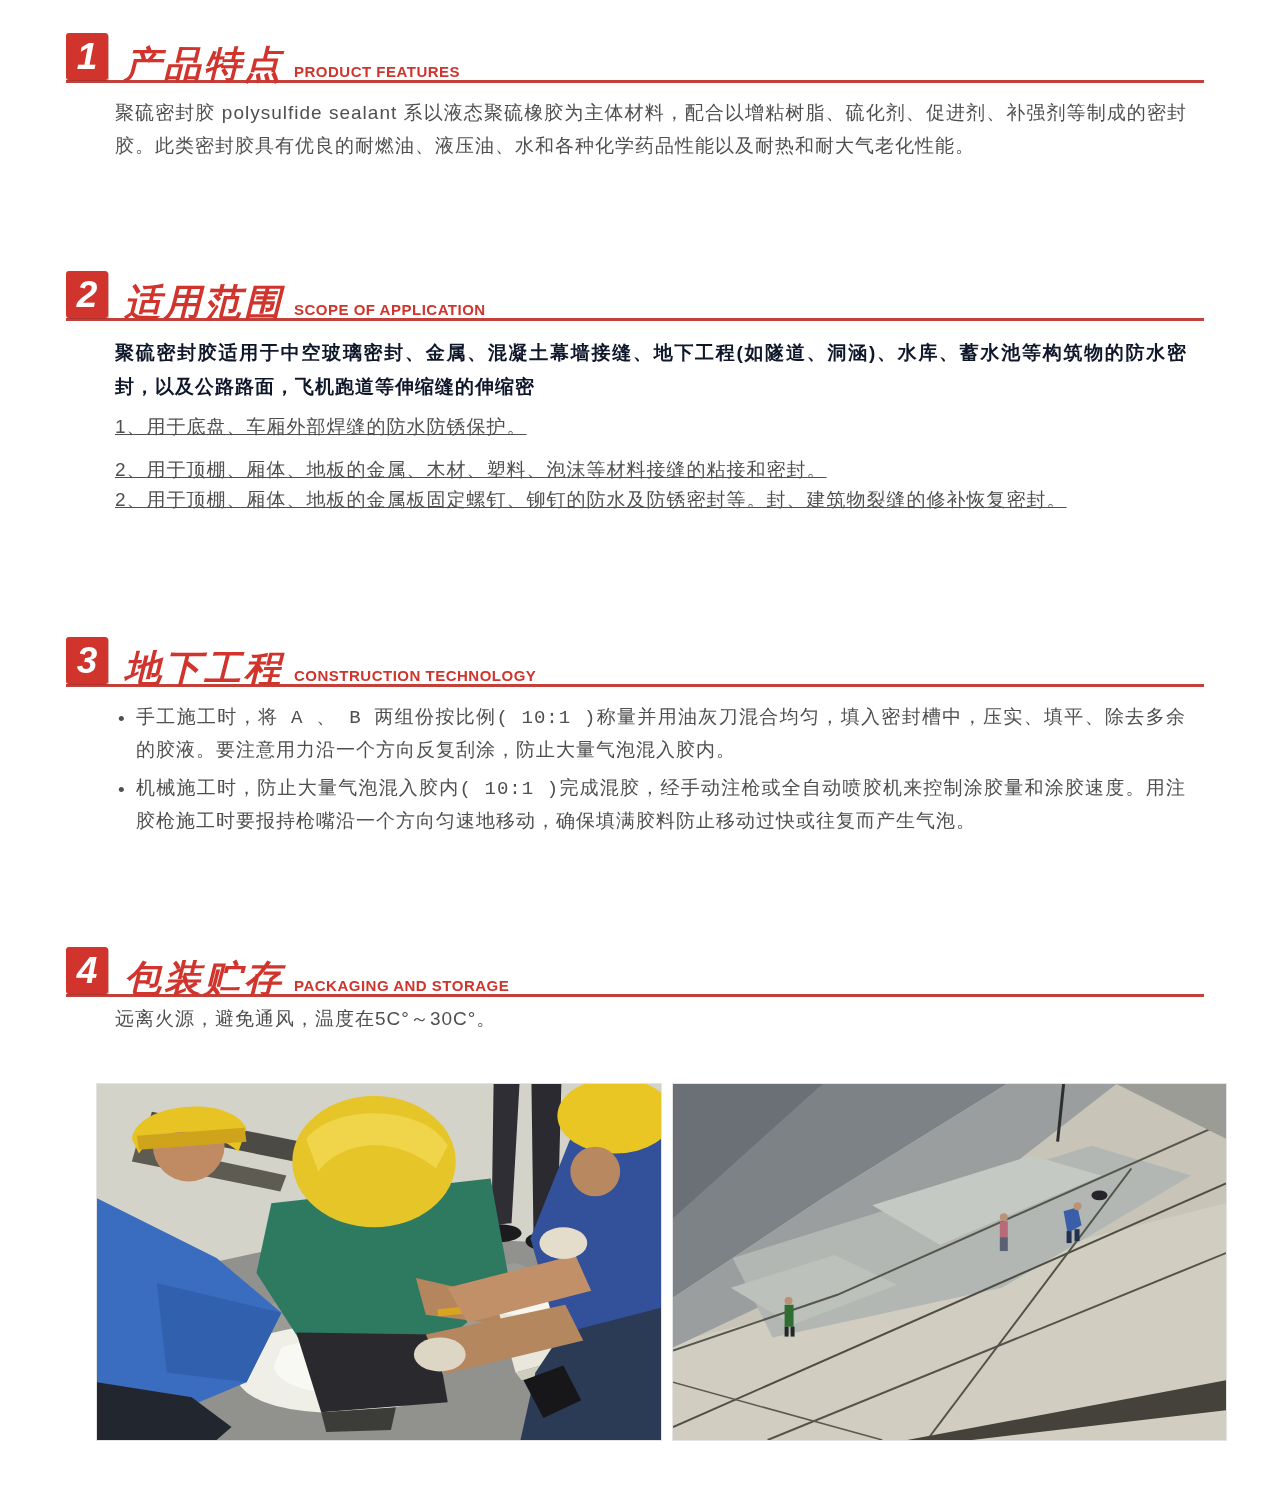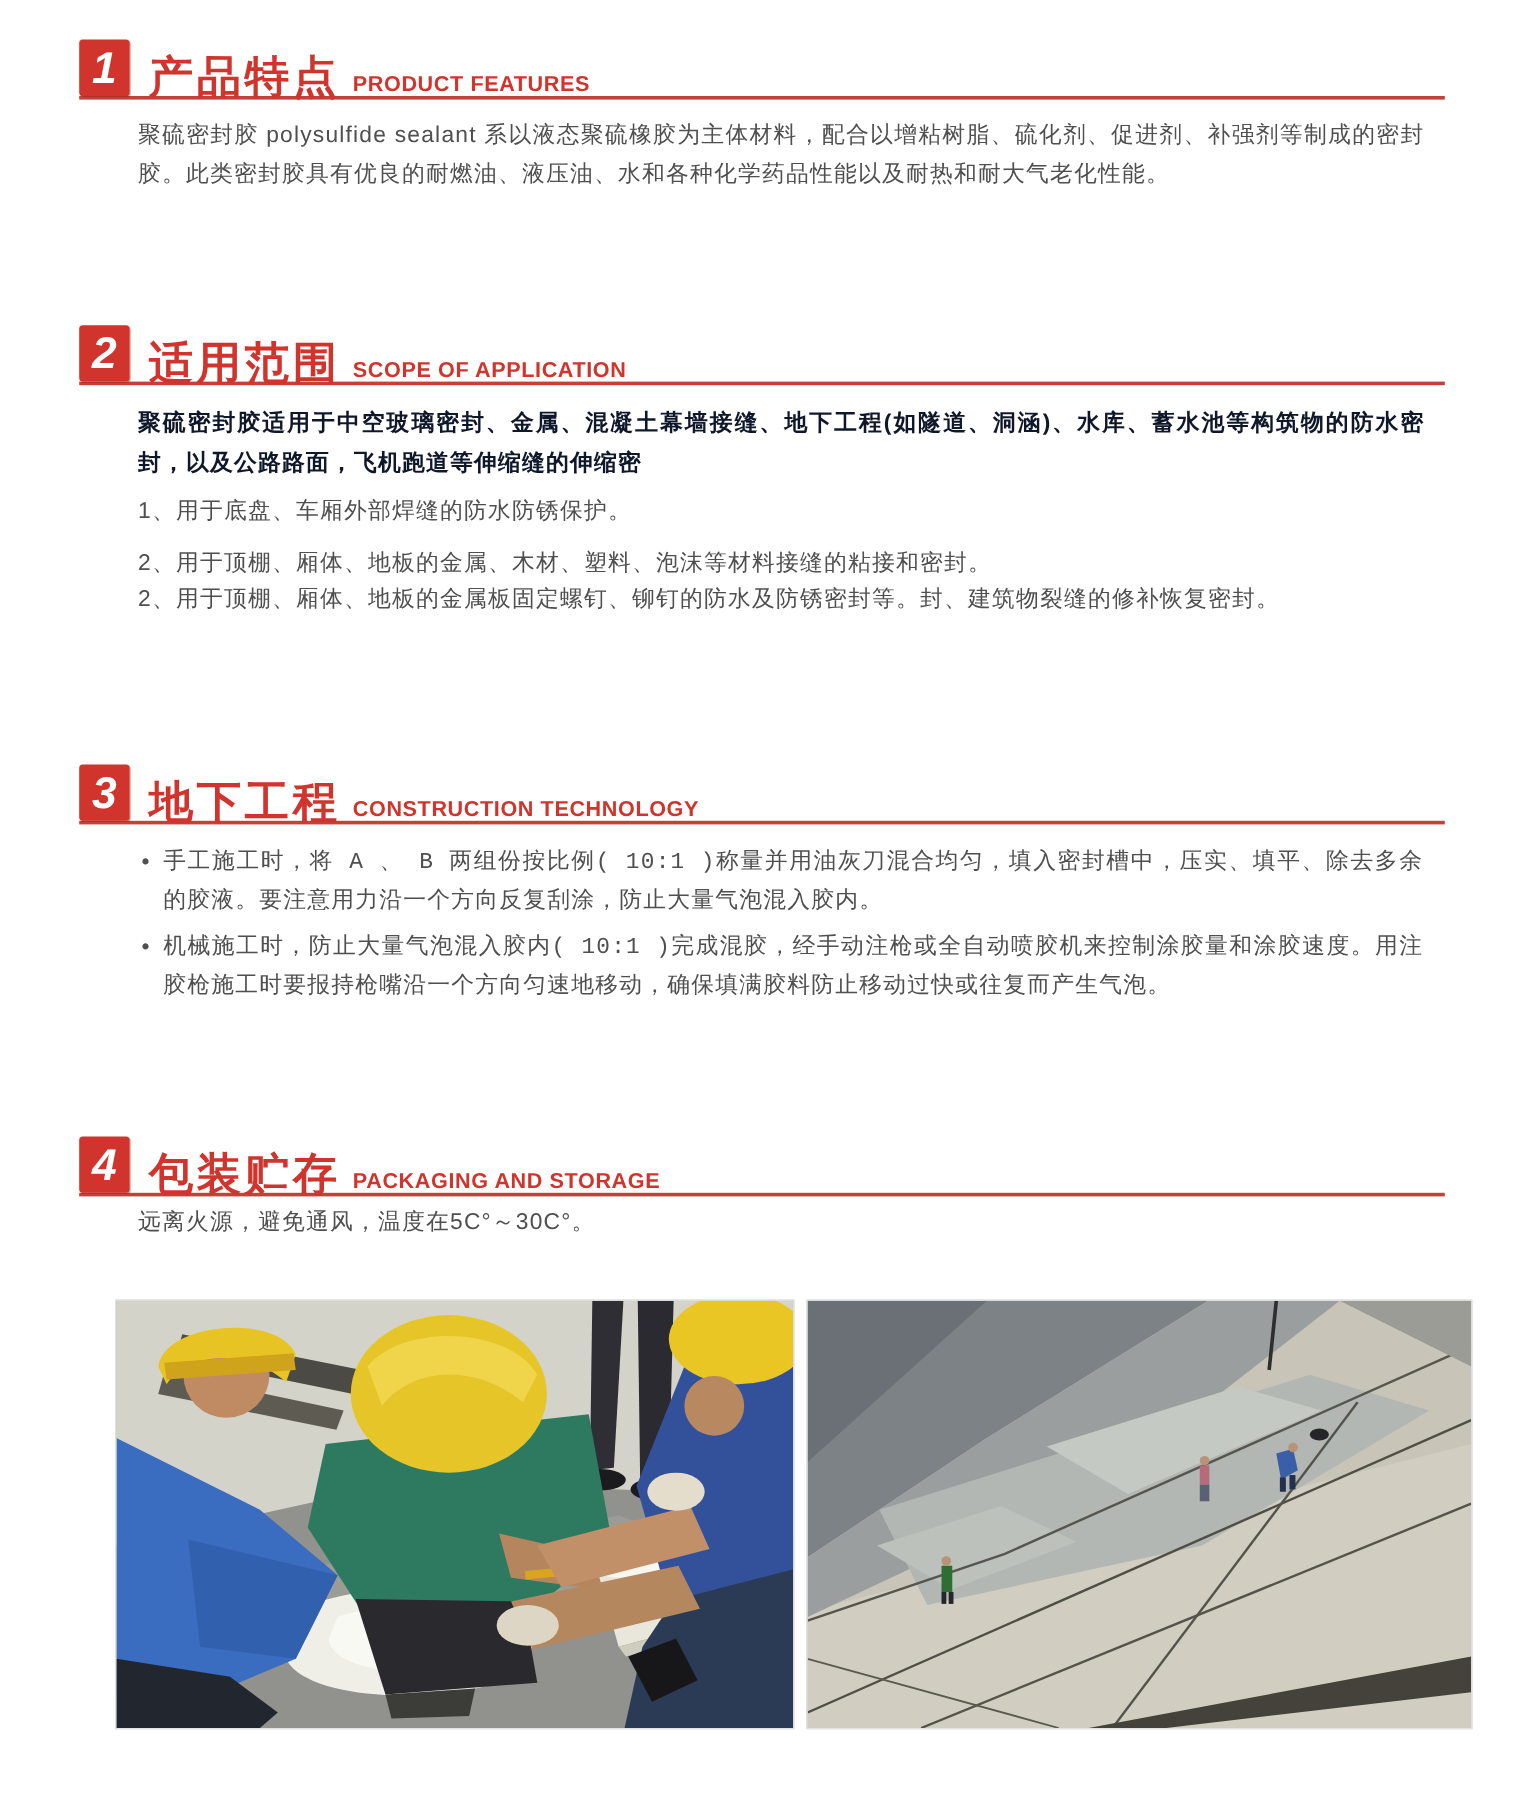--- a/index.html
+++ b/index.html
@@ -20,24 +20,24 @@
   .badge{
     width:42px;height:47px;flex:0 0 42px;
     background:#d0342c;border-radius:3px;
     color:#ffffff;font-weight:bold;font-style:italic;
     font-size:37px;line-height:47px;text-align:center;
     box-shadow:1px 1px 0 rgba(140,25,20,.35);
   }
   .title-zh{
     font-size:37px;font-weight:bold;color:#d0342c;
     margin-left:16px;letter-spacing:3px;line-height:1;
-    position:relative;top:3px;white-space:nowrap;
+    position:relative;top:3px;white-space:nowrap;font-style:italic;
   }
   .title-en{
-    font-size:18px;font-weight:bold;color:#d0342c;
+    font-size:15px;font-weight:bold;color:#d0342c;
     margin-left:10px;letter-spacing:.5px;line-height:1;
     position:relative;top:-1px;white-space:nowrap;
   }
   
   .body-text{
     position:absolute;left:115px;width:1072px;
     font-size:19px;color:#4f4f4f;line-height:33px;
     letter-spacing:1px;text-align:justify;
   }
   .lead-bold{
@@ -69,21 +69,21 @@
     <div class="title-en">PRODUCT FEATURES</div>
   </div>
   <div class="body-text" style="top:96px;">聚硫密封胶 polysulfide sealant 系以液态聚硫橡胶为主体材料，配合以增粘树脂、硫化剂、促进剂、补强剂等制成的密封胶。此类密封胶具有优良的耐燃油、液压油、水和各种化学药品性能以及耐热和耐大气老化性能。</div>
 
   <div class="sec-header" style="top:270px;">
     <div class="badge">2</div>
     <div class="title-zh">适用范围</div>
     <div class="title-en">SCOPE OF APPLICATION</div>
   </div>
   <div class="body-text lead-bold" style="top:336px;">聚硫密封胶适用于中空玻璃密封、金属、混凝土幕墙接缝、地下工程(如隧道、洞涵)、水库、蓄水池等构筑物的防水密封，以及公路路面，飞机跑道等伸缩缝的伸缩密</div>
-  <div class="body-text" style="top:412px;">
+  <div class="body-text" style="top:412px;text-decoration:underline;">
     <div class="num-item gap">1、用于底盘、车厢外部焊缝的防水防锈保护。</div>
     <div class="num-item">2、用于顶棚、厢体、地板的金属、木材、塑料、泡沫等材料接缝的粘接和密封。</div>
     <div class="num-item">2、用于顶棚、厢体、地板的金属板固定螺钉、铆钉的防水及防锈密封等。封、建筑物裂缝的修补恢复密封。</div>
   </div>
 
   <div class="sec-header" style="top:636px;">
     <div class="badge">3</div>
     <div class="title-zh">地下工程</div>
     <div class="title-en">CONSTRUCTION TECHNOLOGY</div>
   </div>

